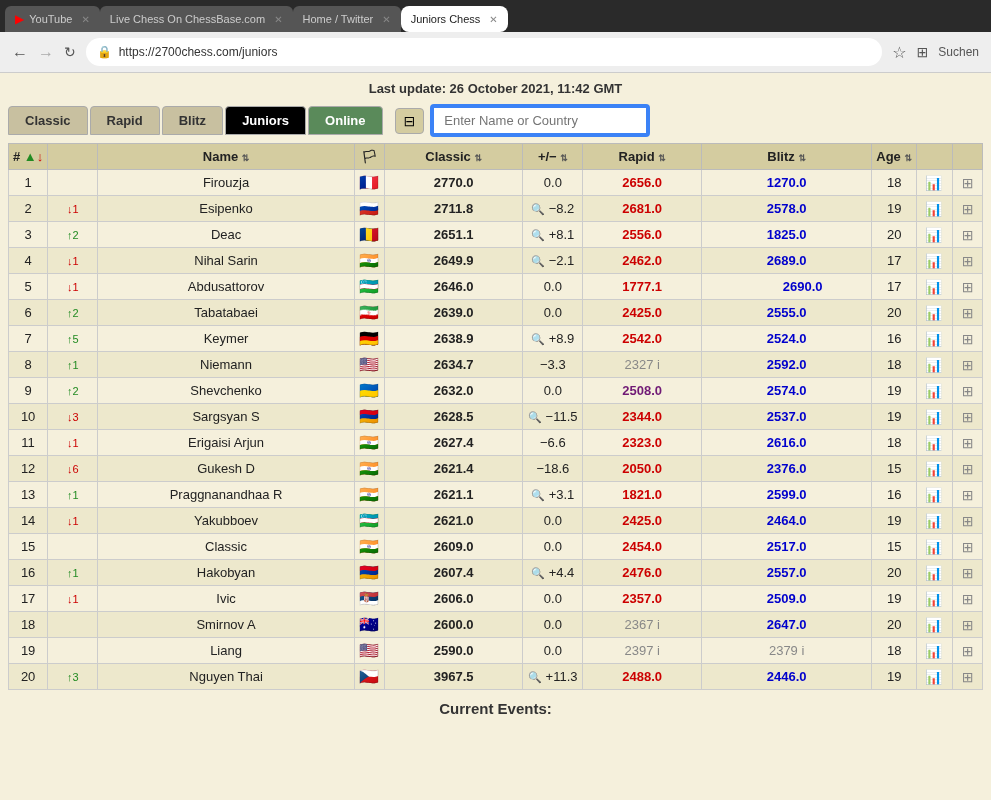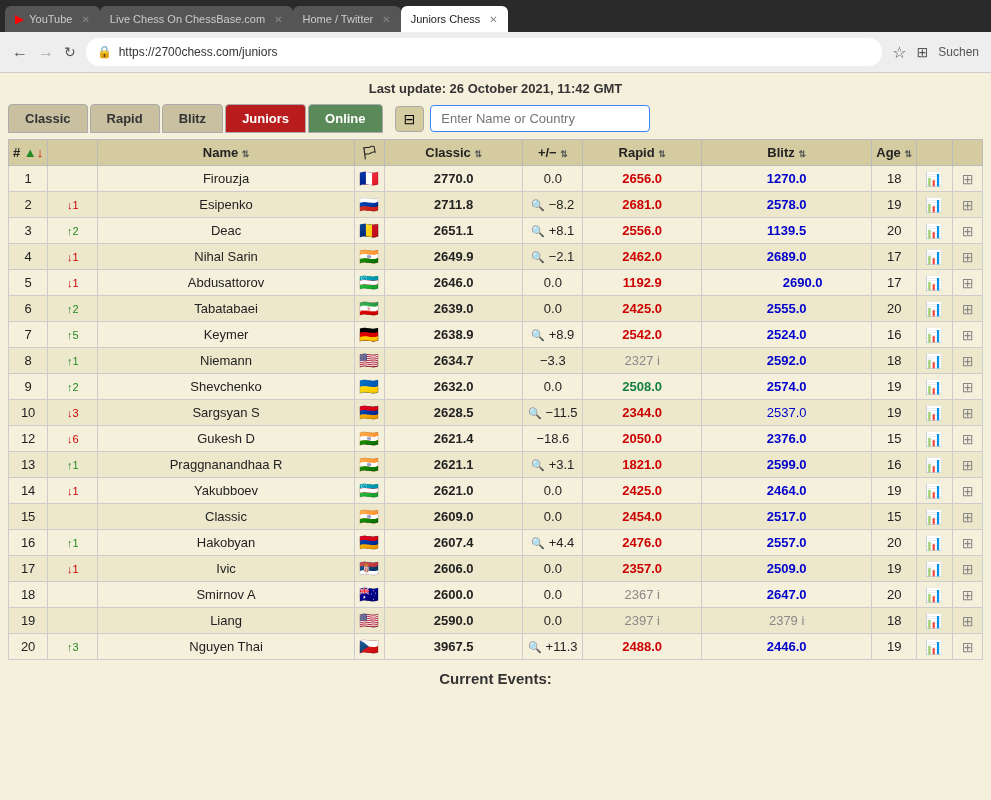--- a/index.html
+++ b/index.html
@@ -24,21 +24,21 @@
       font-size: 11px;
       color: #222;
       display: flex;
       align-items: center;
       gap: 5px;
       height: 26px;
       max-width: 200px;
       overflow: hidden;
       white-space: nowrap;
     }
-    .browser-tab.active { background: #fff; }
+    .browser-tab.active { background: #fff; border-radius: 8px; }
     .browser-tab-inactive {
       background: #555;
       color: #ccc;
       border-radius: 6px 6px 0 0;
       padding: 4px 10px;
       font-size: 11px;
       display: flex;
       align-items: center;
       gap: 5px;
       height: 26px;
@@ -97,41 +97,41 @@
       border: 1px solid #aaa;
       padding: 6px 16px;
       cursor: pointer;
       font-size: 13px;
       font-weight: bold;
       color: #333;
       border-radius: 4px 4px 0 0;
       margin-right: 2px;
     }
     .tab-btn.active-tab {
-      background: #b91c1c;
+      background: #000000;
       color: #fff;
     }
     .tab-btn.online-tab {
       background: #5a8a5a;
       color: #fff;
     }
     .filter-icon {
       margin-left: 10px;
       background: #d4cca0;
       border: 1px solid #aaa;
       padding: 4px 8px;
       border-radius: 4px;
       cursor: pointer;
       font-size: 14px;
     }
     .search-input {
       margin-left: 6px;
       flex: 1;
       padding: 5px 10px;
-      border: 1px solid #3b82f6;
+      border: 4px solid #3b82f6;
       border-radius: 4px;
       font-size: 13px;
       background: #fff;
       color: #999;
       max-width: 220px;
     }
 
     
     .ratings-table {
       width: 100%;
@@ -290,21 +290,21 @@
     <td class="info-col" style="color:#888; font-size:14px;">⊞</td>
   </tr>
         <tr>
     <td class="rank-col">3</td>
     <td class="change-col"><span class="up-green">↑2</span></td>
     <td class="name-col">Deac</td>
     <td class="flag-col"><span class="flag">🇷🇴</span></td>
     <td class="classic-col">2651.1</td>
     <td class="diff-col diff-pos"><span class="search-icon-magnify">🔍</span> +8.1</td>
     <td><span style="color:#cc0000; font-weight:bold;">2556.0</span></td>
-    <td><span style="color:#0000cc; font-weight:bold;">1139.5</span></td>
+    <td><span style="color:#0000cc; font-weight:bold;">1825.0</span></td>
     <td class="age-col">20</td>
     <td class="chart-col" style="color:#888; font-size:14px;">📊</td>
     <td class="info-col" style="color:#888; font-size:14px;">⊞</td>
   </tr>
         <tr>
     <td class="rank-col">4</td>
     <td class="change-col"><span class="down-red">↓1</span></td>
     <td class="name-col">Nihal Sarin</td>
     <td class="flag-col"><span class="flag">🇮🇳</span></td>
     <td class="classic-col">2649.9</td>
@@ -315,21 +315,21 @@
     <td class="chart-col" style="color:#888; font-size:14px;">📊</td>
     <td class="info-col" style="color:#888; font-size:14px;">⊞</td>
   </tr>
         <tr>
     <td class="rank-col">5</td>
     <td class="change-col"><span class="down-red">↓1</span></td>
     <td class="name-col">Abdusattorov</td>
     <td class="flag-col"><span class="flag">🇺🇿</span></td>
     <td class="classic-col">2646.0</td>
     <td class="diff-col diff-zero"> 0.0</td>
-    <td><span style="color:#cc0000; font-weight:bold;">1192.9</span></td>
+    <td><span style="color:#cc0000; font-weight:bold;">1777.1</span></td>
     <td><span style="color:#0000cc; font-weight:bold;margin-left:32px;">2690.0</span></td>
     <td class="age-col">17</td>
     <td class="chart-col" style="color:#888; font-size:14px;">📊</td>
     <td class="info-col" style="color:#888; font-size:14px;">⊞</td>
   </tr>
         <tr>
     <td class="rank-col">6</td>
     <td class="change-col"><span class="up-green">↑2</span></td>
     <td class="name-col">Tabatabaei</td>
     <td class="flag-col"><span class="flag">🇮🇷</span></td>
@@ -367,36 +367,49 @@
     <td class="chart-col" style="color:#888; font-size:14px;">📊</td>
     <td class="info-col" style="color:#888; font-size:14px;">⊞</td>
   </tr>
         <tr>
     <td class="rank-col">9</td>
     <td class="change-col"><span class="up-green">↑2</span></td>
     <td class="name-col">Shevchenko</td>
     <td class="flag-col"><span class="flag">🇺🇦</span></td>
     <td class="classic-col">2632.0</td>
     <td class="diff-col diff-zero"> 0.0</td>
-    <td><span style="color:#15803d; font-weight:bold;">2508.0</span></td>
+    <td><span style="color:#701a75; font-weight:bold;">2508.0</span></td>
     <td><span style="color:#0000cc; font-weight:bold;">2574.0</span></td>
     <td class="age-col">19</td>
     <td class="chart-col" style="color:#888; font-size:14px;">📊</td>
     <td class="info-col" style="color:#888; font-size:14px;">⊞</td>
   </tr>
         <tr>
     <td class="rank-col">10</td>
     <td class="change-col"><span class="down-red">↓3</span></td>
     <td class="name-col">Sargsyan S</td>
     <td class="flag-col"><span class="flag">🇦🇲</span></td>
     <td class="classic-col">2628.5</td>
     <td class="diff-col diff-neg"><span class="search-icon-magnify">🔍</span> −11.5</td>
     <td><span style="color:#cc0000; font-weight:bold;">2344.0</span></td>
-    <td><span style="color:#0000cc; font-weight:normal;text-align:center;">2537.0</span></td>
+    <td><span style="color:#0000cc; font-weight:bold;text-align:center;">2537.0</span></td>
     <td class="age-col">19</td>
+    <td class="chart-col" style="color:#888; font-size:14px;">📊</td>
+    <td class="info-col" style="color:#888; font-size:14px;">⊞</td>
+  </tr>
+        <tr>
+    <td class="rank-col">11</td>
+    <td class="change-col"><span class="down-red">↓1</span></td>
+    <td class="name-col">Erigaisi Arjun</td>
+    <td class="flag-col"><span class="flag">🇮🇳</span></td>
+    <td class="classic-col">2627.4</td>
+    <td class="diff-col diff-neg"> −6.6</td>
+    <td><span style="color:#cc0000; font-weight:bold;">2323.0</span></td>
+    <td><span style="color:#0000cc; font-weight:bold;">2616.0</span></td>
+    <td class="age-col">18</td>
     <td class="chart-col" style="color:#888; font-size:14px;">📊</td>
     <td class="info-col" style="color:#888; font-size:14px;">⊞</td>
   </tr>
         <tr>
     <td class="rank-col">12</td>
     <td class="change-col"><span class="down-red">↓6</span></td>
     <td class="name-col">Gukesh D</td>
     <td class="flag-col"><span class="flag">🇮🇳</span></td>
     <td class="classic-col">2621.4</td>
     <td class="diff-col diff-neg"> −18.6</td>

